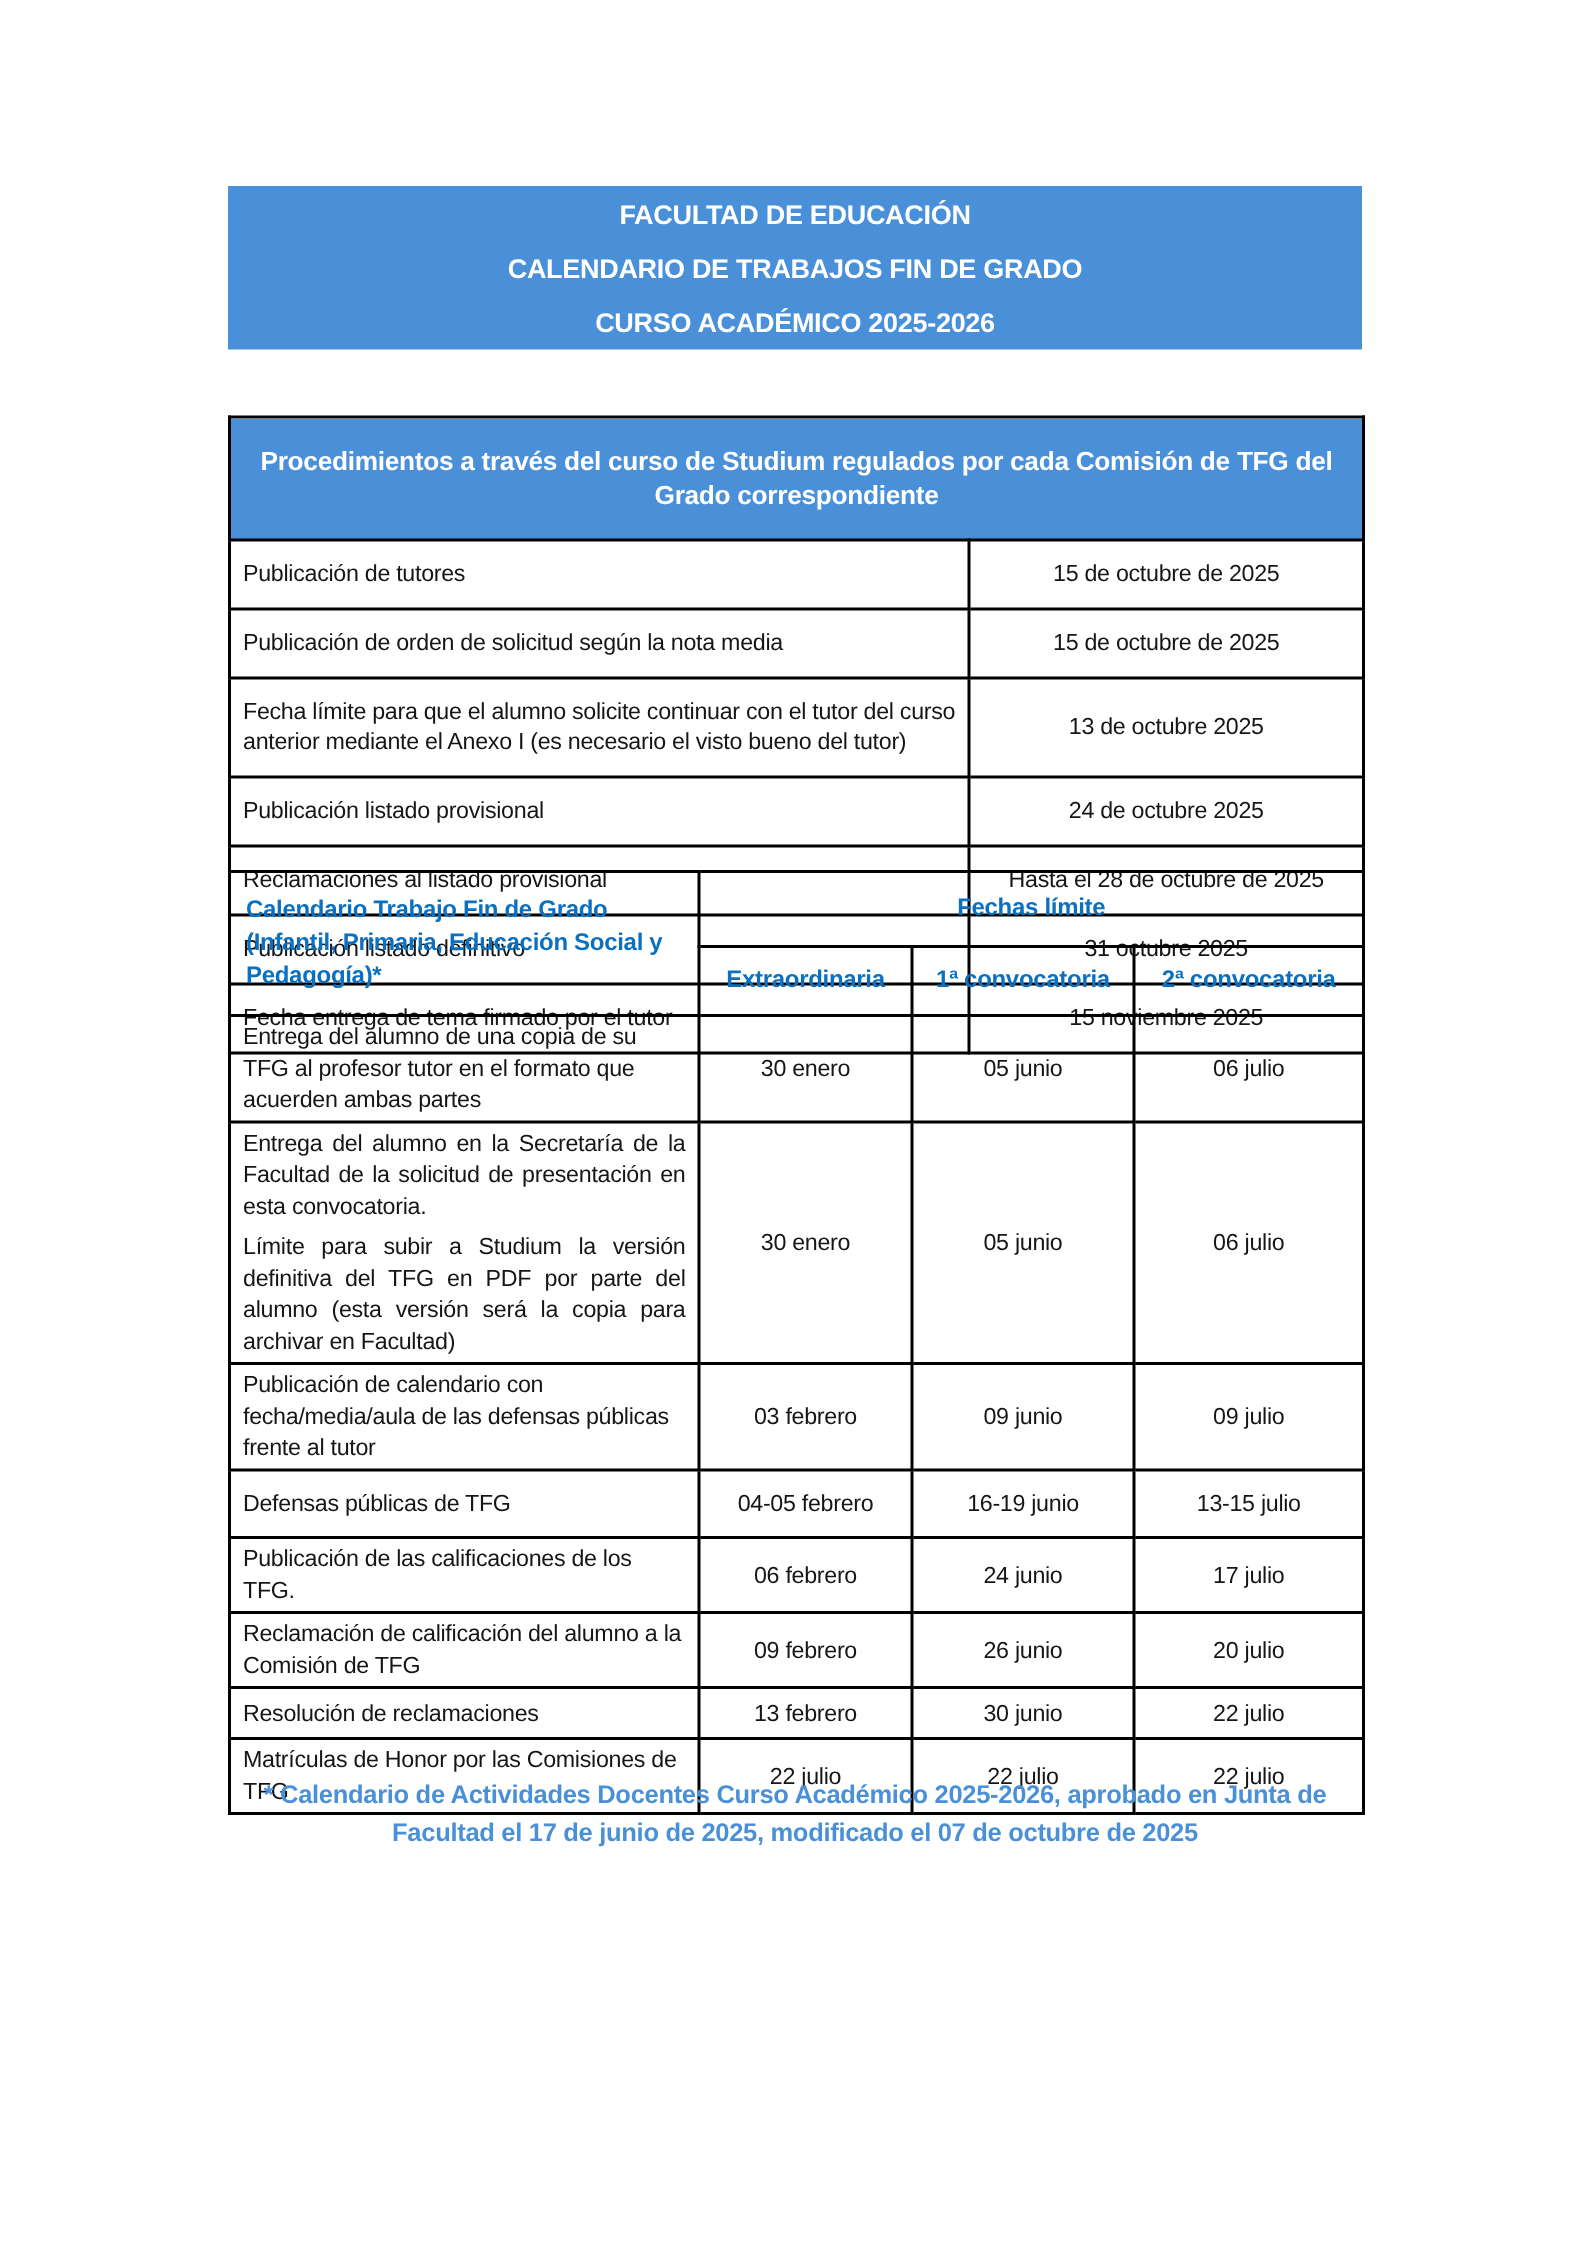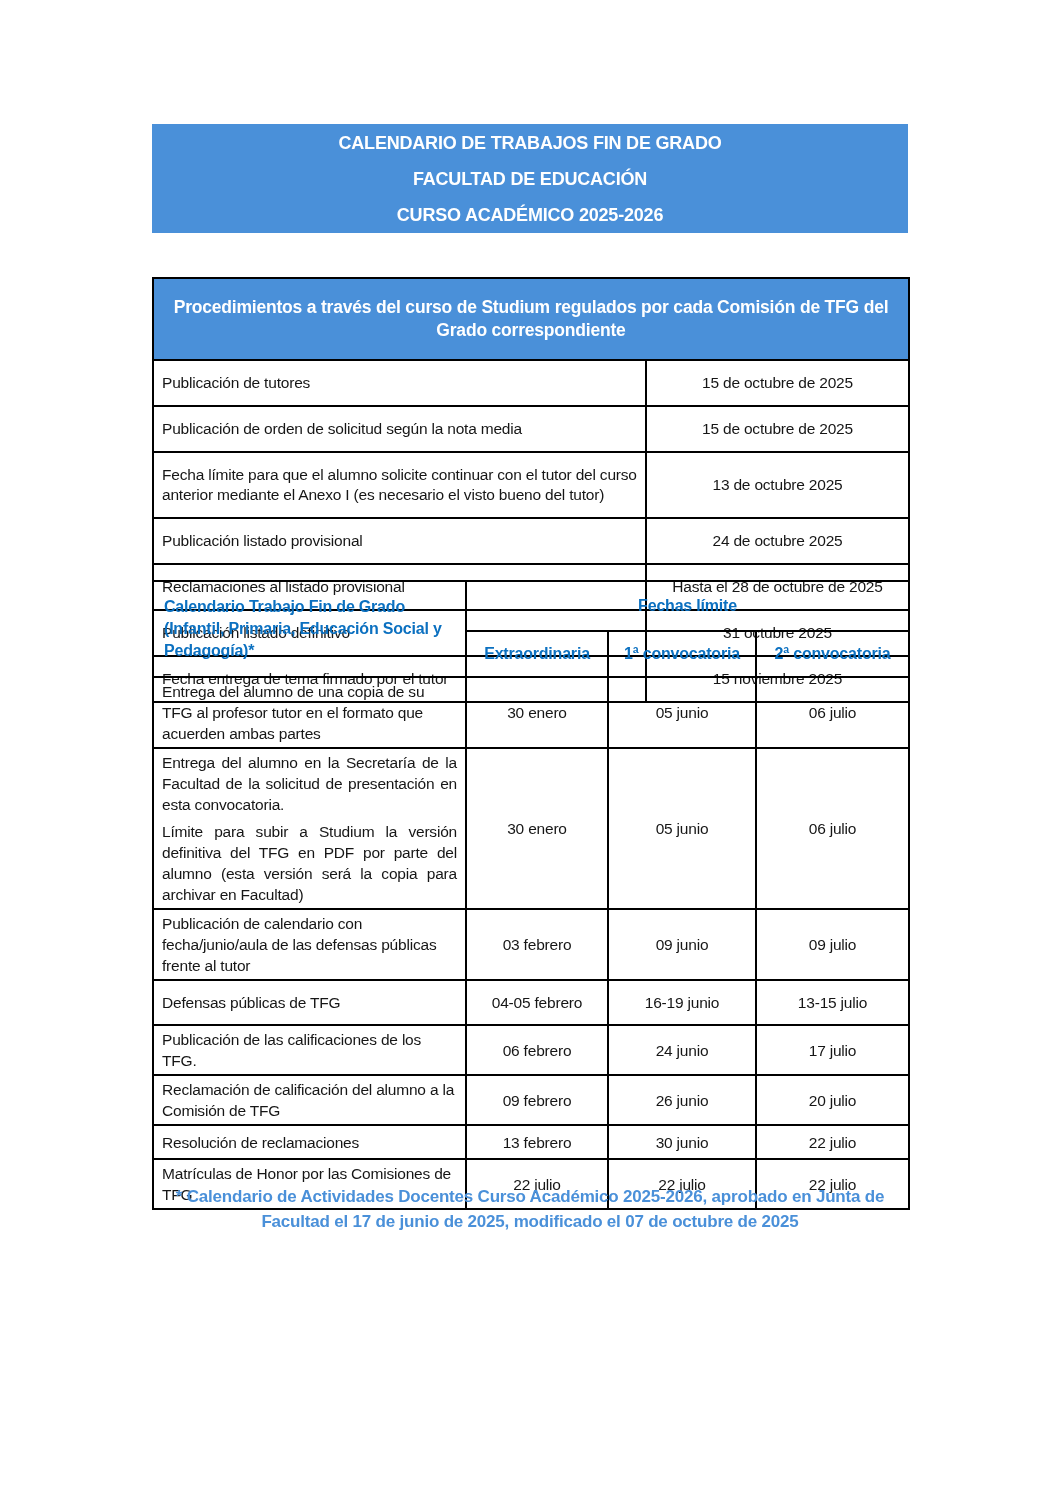--- a/index.html
+++ b/index.html
@@ -74,22 +74,22 @@
     font-weight:bold;font-size:17px;line-height:25px;
   }
   .footnote .inner{max-width:712px;margin:0 auto;}
 </style>
 </head>
 <body>
 
 <div class="page">
 
   <div class="abs banner">
+    <div class="line">FACULTAD DE EDUCACIÓN</div>
     <div class="line">CALENDARIO DE TRABAJOS FIN DE GRADO</div>
-    <div class="line">FACULTAD DE EDUCACIÓN</div>
     <div class="line">CURSO ACADÉMICO 2025-2026</div>
   </div>
 
   <table class="abs t1">
     <colgroup>
         <col style="width:493px">
         <col style="width:263px">
       </colgroup>
     <thead>
       <tr>
@@ -159,21 +159,21 @@
           <td class="desc just">
             <p>Entrega del alumno en la Secretaría de la Facultad de la solicitud de presentación en esta convocatoria.</p>
             <p>Límite para subir a Studium la versión definitiva del TFG en PDF por parte del alumno (esta versión será la copia para archivar en Facultad)</p>
           </td>
           <td class="date">30 enero</td>
           <td class="date">05 junio</td>
           <td class="date">06 julio</td>
         </tr>
         <tr style="height: 60px;">
           <td class="desc">
-            <p>Publicación de calendario con fecha/junio/aula de las defensas públicas frente al tutor</p>
+            <p>Publicación de calendario con fecha/media/aula de las defensas públicas frente al tutor</p>
           </td>
           <td class="date">03 febrero</td>
           <td class="date">09 junio</td>
           <td class="date">09 julio</td>
         </tr>
         <tr style="height: 45px;">
           <td class="desc">
             <p>Defensas públicas de TFG</p>
           </td>
           <td class="date">04-05 febrero</td>

